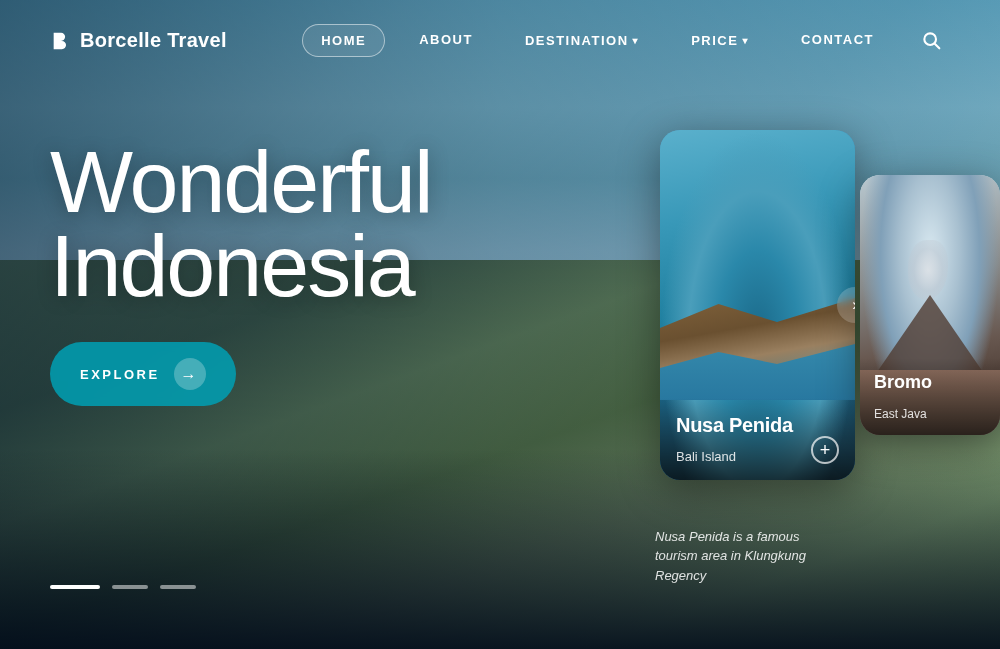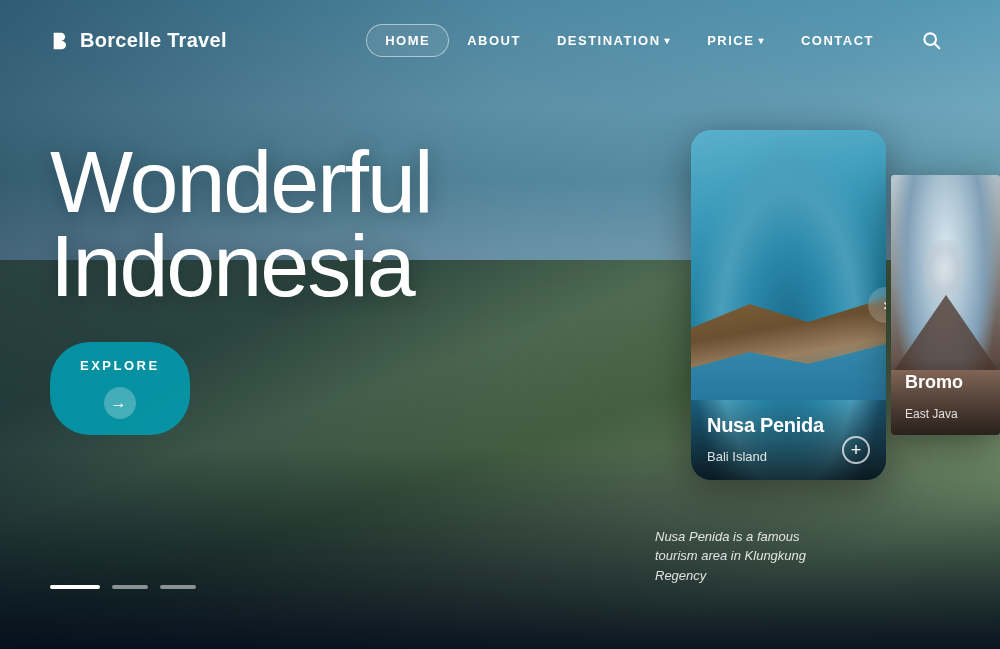--- a/index.html
+++ b/index.html
@@ -120,22 +120,21 @@
     }
 
     .logo-icon svg {
       width: 22px;
       height: 22px;
       fill: white;
     }
 
     .nav-links {
       display: flex;
-      align-items: center;
-      gap: 0;
+      gap: 16px;
       margin-left: auto;
       margin-right: 20px;
     }
 
     .nav-item {
       color: white;
       font-size: 13px;
       font-weight: 600;
       letter-spacing: 1.5px;
       text-transform: uppercase;
@@ -211,21 +210,20 @@
       border-radius: 40px;
       padding: 16px 30px;
       color: white;
       font-size: 13px;
       font-weight: 700;
       letter-spacing: 2.5px;
       text-transform: uppercase;
       cursor: pointer;
       width: fit-content;
       backdrop-filter: blur(4px);
-      flex-direction: column;
     }
 
     .explore-arrow {
       width: 32px;
       height: 32px;
       background: rgba(255,255,255,0.25);
       border-radius: 50%;
       display: flex;
       align-items: center;
       justify-content: center;
@@ -365,23 +363,23 @@
       font-size: 13px;
       font-style: italic;
       line-height: 1.5;
       margin-top: 24px;
       max-width: 180px;
       padding-left: 10px;
     }
 
     
     .card-secondary {
-      width: 109px;
+      width: 140px;
       height: 260px;
-      border-radius: 4px;
+      border-radius: 20px;
       overflow: hidden;
       position: relative;
       flex-shrink: 0;
       margin-top: 45px;
       background: linear-gradient(160deg, #c8d8e0 0%, #a0b8c8 30%, #8098a8 60%, #606878 80%, #404858 100%);
       box-shadow: 0 10px 40px rgba(0,0,0,0.4);
     }
 
     .card-secondary-bg {
       position: absolute;

